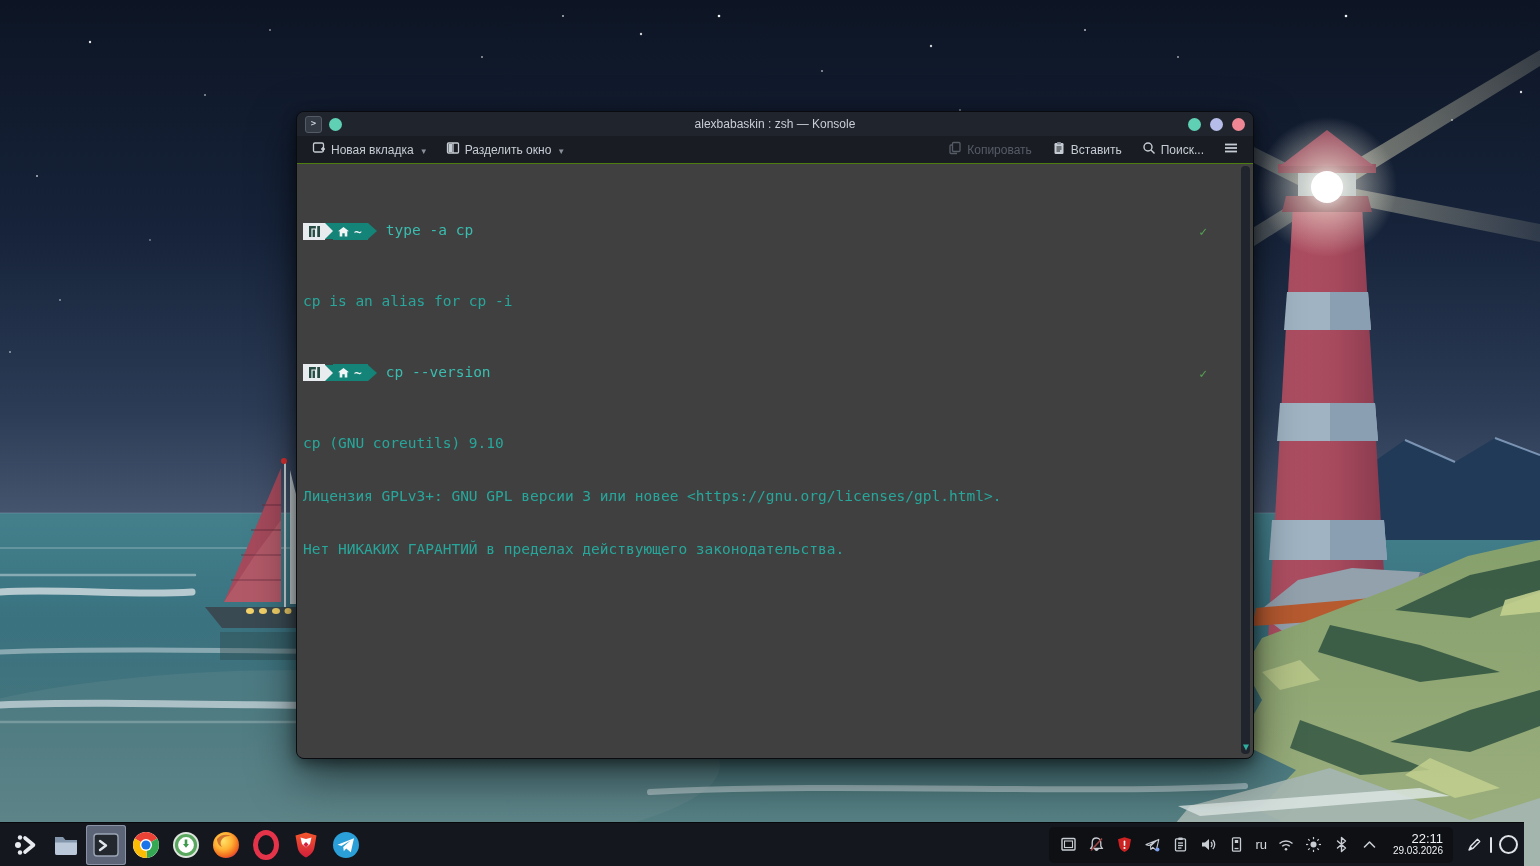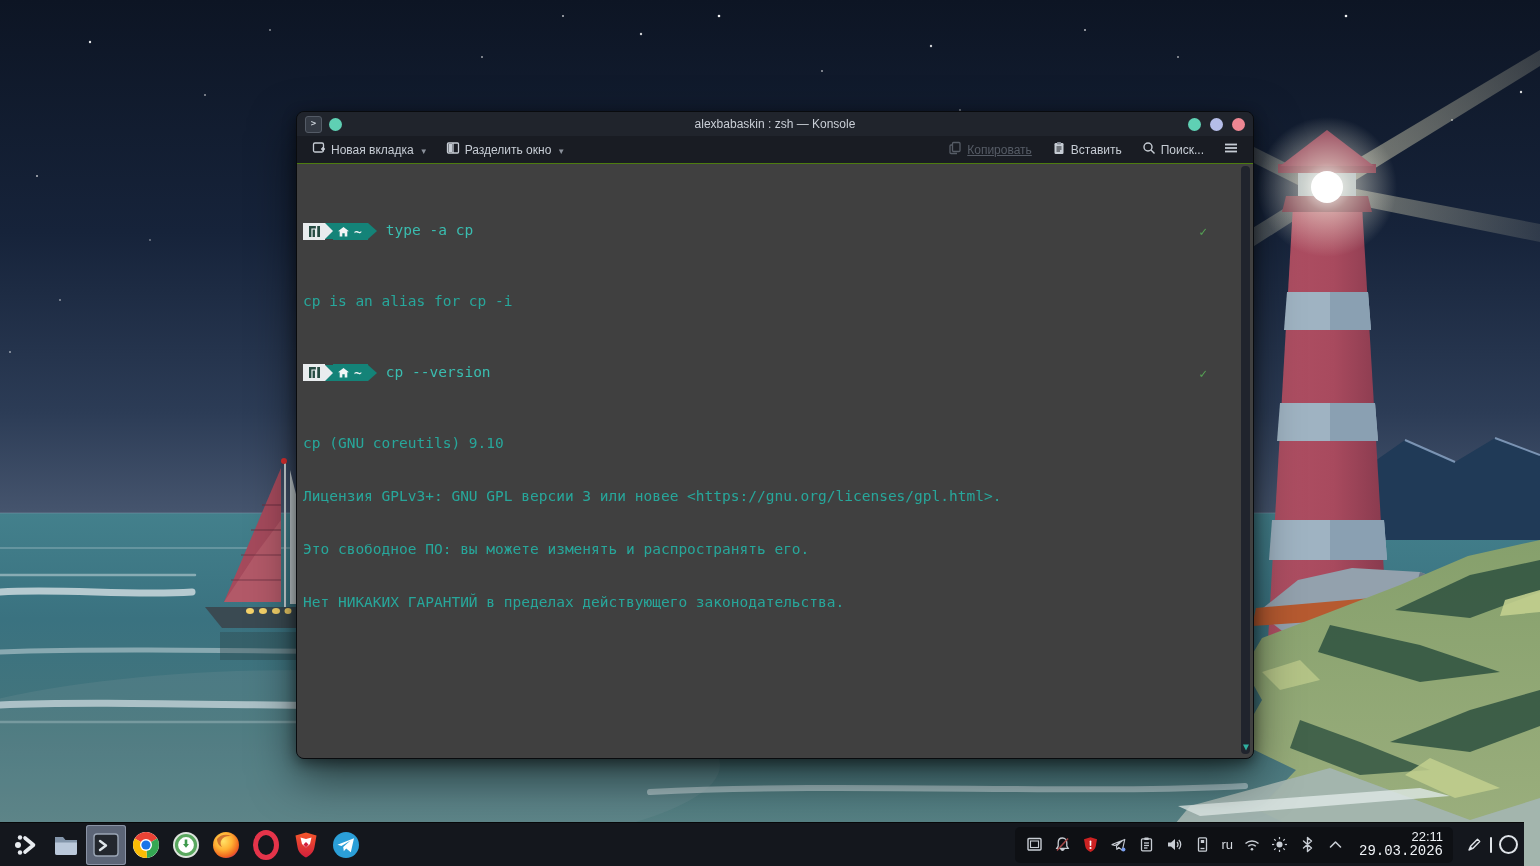--- a/index.html
+++ b/index.html
@@ -38,21 +38,21 @@
   .toolbar{
     height:27px;background:#191c23;border-bottom:1px solid #4d7c0f;
     display:flex;align-items:center;padding:0 8px;gap:4px;flex:0 0 auto;
   }
   .tbtn{
     display:flex;align-items:center;gap:5px;color:#c6ccd4;font-size:12px;
     padding:3px 7px;border-radius:3px;cursor:default;
   }
   .tbtn svg{flex:0 0 auto;}
   .tbtn .drop{font-size:8px;color:#8b919b;margin-left:1px;transform:translateY(2px);}
-  .tbtn.disabled{color:#565c66;text-decoration:underline;}
+  .tbtn.disabled{color:#565c66;}
   .tb-right{margin-left:auto;display:flex;align-items:center;gap:6px;}
   .hamb{padding:3px 6px;}
 
   
   .term{
     position:relative;flex:1;background:#404040;border-radius:0 0 7px 7px;
     padding:5px 0 0 6px;
     font-family:"DejaVu Sans Mono",monospace;font-size:14.5px;line-height:17.7px;
     color:#27a79b;white-space:pre;overflow:hidden;
   }
@@ -81,21 +81,21 @@
     border-top:1px solid #070809;
   }
   .tcell{width:40px;height:40px;display:flex;align-items:center;justify-content:center;border-radius:3px;}
   .tcell.active{background:#5c6577;box-shadow:inset 0 0 0 1px #8a93a5;}
   .tray{margin-left:auto;display:flex;align-items:center;gap:10px;background:rgba(6,8,11,.45);
         border-radius:5px;padding:4px 10px;height:36px;box-sizing:border-box;}
   .trayicon{color:#c8cdd4;display:flex;align-items:center;justify-content:center;width:18px;height:18px;}
   .kbdlayout{color:#d7dbe1;font-size:13px;}
   .clock{color:#eef1f5;text-align:right;line-height:1.05;margin-left:4px;}
   .clock .time{font-size:13px;}
-  .clock .date{font-size:14px;font-family:Liberation Mono, monospace;}
+  .clock .date{font-size:10px;}
   .edgewidgets{display:flex;align-items:center;gap:7px;margin-left:12px;color:#dfe3e8;}
   .vbar{width:2px;height:16px;background:#dfe3e8;border-radius:1px;}
   .ocirc{width:15px;height:15px;border:2px solid #dfe3e8;border-radius:50%;}
 </style>
 </head>
 <body>
 
 <svg id="wallpaper" width="1540" height="866" viewBox="0 0 1540 866" preserveAspectRatio="none">
   <defs>
     <linearGradient id="sky" x1="0" y1="0" x2="0" y2="1">
@@ -353,21 +353,20 @@
               <path d="M0 0 h7.5 v2.6 H2.6 V12 H0 Z"></path>
               <rect x="3.9" y="3.9" width="2.6" height="8.1"></rect>
               <rect x="9" y="0" width="3" height="12"></rect>
             </g>
           </svg></span><span class="pa1"></span><span class="pseg pteal"><svg width="11" height="10" viewBox="0 0 12 11" style="vertical-align:-1px;margin-right:5px">
             <path d="M6 0 L12 4.6 H10.2 V10.5 H7.3 V6.8 H4.7 V10.5 H1.8 V4.6 H0 Z" fill="#f2f5f5"></path>
           </svg><span class="tilde">~</span></span><span class="pa2"></span><span class="cmdgap"></span><span class="cmd">cp --version</span><span class="status">✓</span></div>
     
     <div class="tline out">cp (GNU coreutils) 9.10</div>
     <div class="tline out">Лицензия GPLv3+: GNU GPL версии 3 или новее &lt;https://gnu.org/licenses/gpl.html&gt;.</div>
-    <div class="tline out">Это свободное ПО: вы можете изменять и распространять его.</div>
     <div class="tline out">Нет НИКАКИХ ГАРАНТИЙ в пределах действующего законодательства.</div>
     <div class="tline out"></div>
     
     
     
     
 
     <div class="scrollstrip"></div>
     <div class="scrolldown">▼</div>
   </div>

